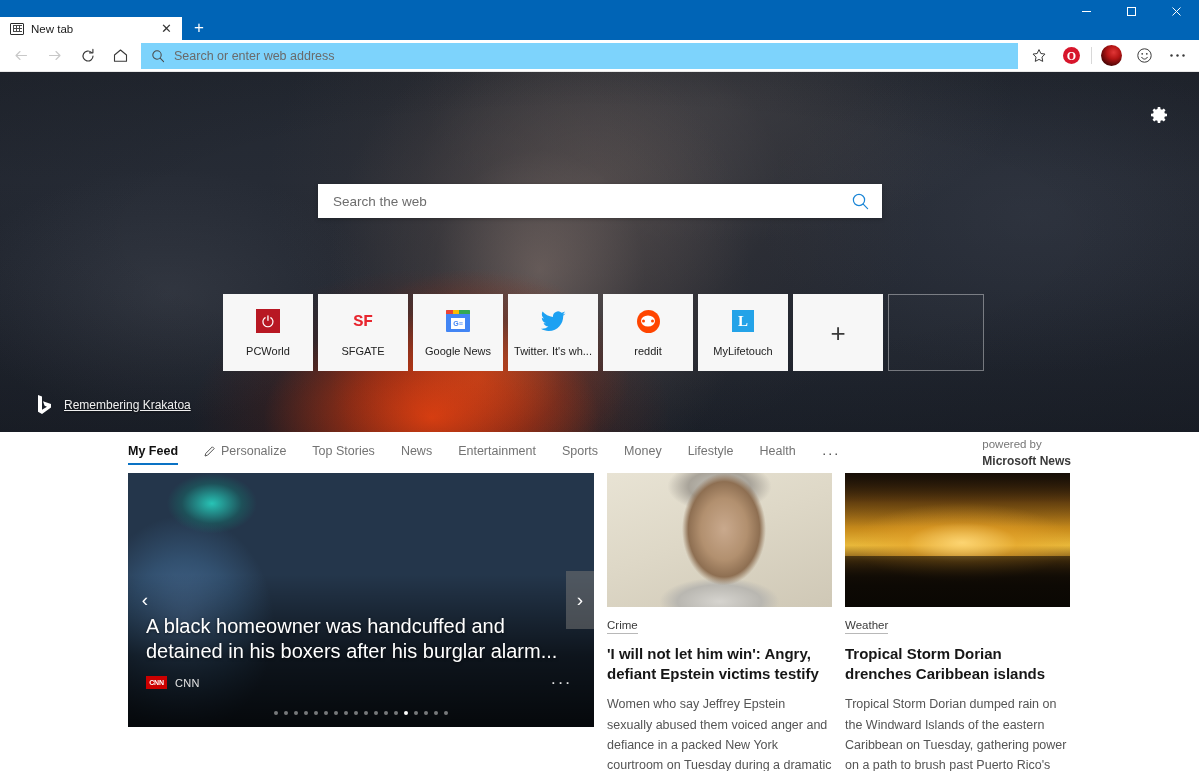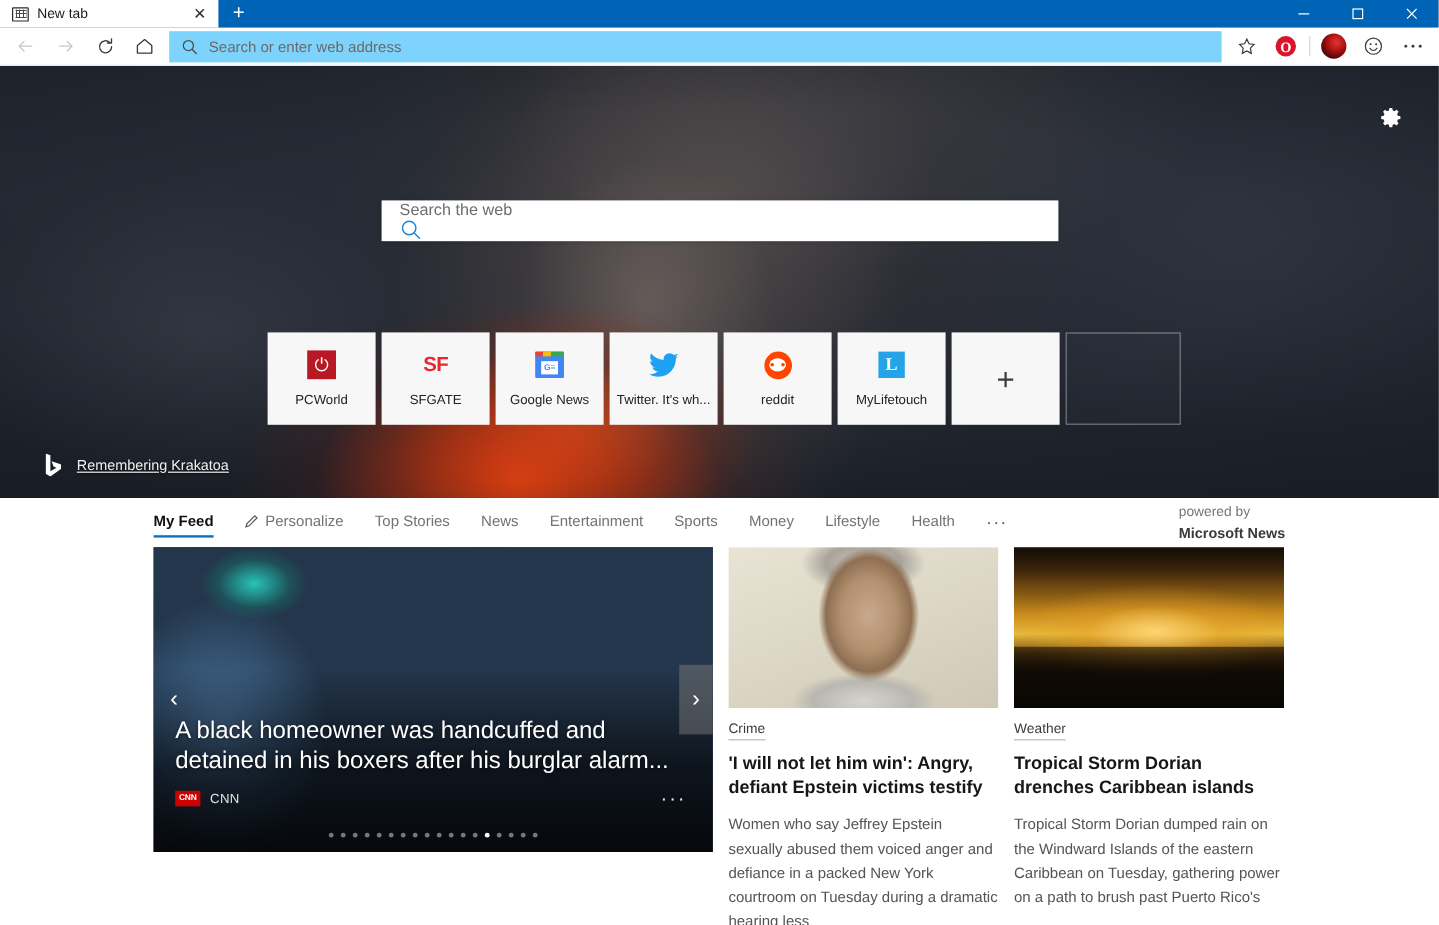--- a/index.html
+++ b/index.html
@@ -5,21 +5,21 @@
   * { box-sizing: border-box; margin: 0; padding: 0; }
   html, body {
     width: 1199px; height: 771px;
     overflow: hidden;
     font-family: "Liberation Sans", sans-serif;
     background: #ffffff;
   }
 
   
   .titlebar {
-    height: 23px;
+    height: 40px;
     background: #0064b6;
     display: flex;
     align-items: flex-end;
     position: relative;
   }
   .tab {
     height: 23px;
     width: 182px;
     background: #ffffff;
     display: flex;
@@ -170,24 +170,24 @@
     cursor: pointer;
     z-index: 6;
   }
 
   .hero-search {
     position: absolute;
     left: 318px; top: 112px;
     width: 564px; height: 34px;
     background: #ffffff;
     display: flex;
+    align-items: center;
     padding: 0 12px 0 15px;
     z-index: 5;
     box-shadow: 0 1px 4px rgba(0,0,0,.25);
-    flex-direction: column;
   }
   .hero-search-text {
     flex: 1;
     font-size: 13.5px;
     color: #6d6d6d;
   }
 
   .tiles {
     position: absolute;
     left: 223px; top: 222px;
@@ -234,21 +234,21 @@
   }
 
   
   .ico-pcworld {
     width: 24px; height: 24px; background: #b81823;
     display: flex; align-items: center; justify-content: center;
     color: #fff; font-size: 15px; line-height: 1;
   }
   .ico-sf {
     color: #e8262f; font-weight: bold; font-size: 17px;
-    font-family: Liberation Sans, sans-serif; letter-spacing: -.5px;
+    font-family: Liberation Mono, monospace; letter-spacing: -.5px;
   }
   .ico-gnews {
     width: 24px; height: 22px;
     background: #4285f4;
     border-radius: 1px;
     position: relative;
     overflow: hidden;
     display:flex; align-items:center; justify-content:center;
   }
   .ico-gnews::before {

